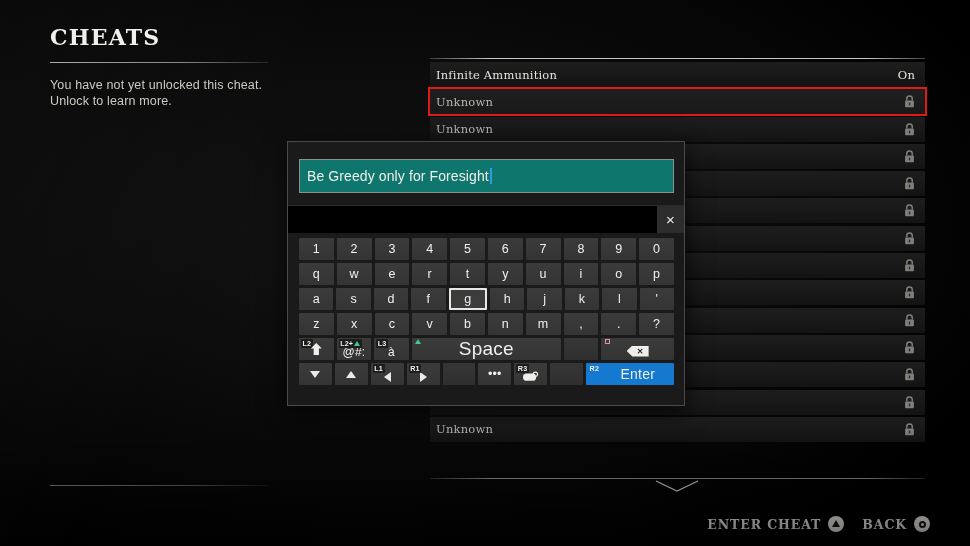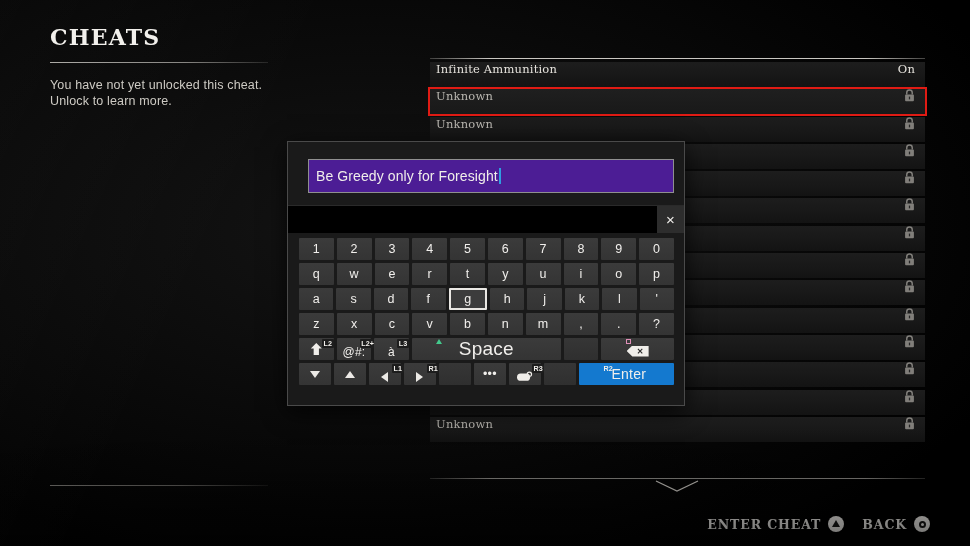--- a/index.html
+++ b/index.html
@@ -58,21 +58,21 @@
   .list-rule-top {
     height: 1px; width: 100%;
     background: linear-gradient(90deg, rgba(225,222,215,.25) 0%, rgba(235,232,226,.85) 12%, rgba(235,232,226,.85) 88%, rgba(225,222,215,.3) 100%);
   }
   .rows { position: relative; margin-top: 3px; }
   .row {
     position: relative;
     height: 25px;
     margin-bottom: 2.3px;
     background: linear-gradient(180deg, #1d1d1d 0%, #181818 55%, #131313 100%);
-    display: flex; 
+    display: flex; align-items: center;
     padding: 0 10px 0 6px;
   }
   .row-label {
     font-family: "DejaVu Serif", serif;
     font-size: 11.5px;
     color: #b9b6b0;
     letter-spacing: .2px;
     flex: 1;
   }
   .row.known .row-label { color: #e6e3dd; }
@@ -100,24 +100,23 @@
     width: 398px; height: 265px;
     background: #1a1a1a;
     border: 1px solid #4a4a4a;
     z-index: 20;
     box-shadow: 0 6px 22px rgba(0,0,0,.75);
   }
   .kb-input-wrap { padding: 17px 10px 0 11px; }
   .kb-input {
     height: 25px;
     border: 1px solid #8f8f8f;
-    background: #4c1d95;
+    background: #0f766e;
     display: flex; align-items: center;
     padding: 16px 7px;
-    margin-left: 9px;
   }
   .kb-input-text {
     font-size: 14px;
     color: #f0eeea;
     letter-spacing: .1px;
     white-space: nowrap;
   }
   .kb-caret {
     display: inline-block;
     width: 2px; height: 16px;
@@ -156,35 +155,35 @@
     border: 2px solid #e9e7e3;
     background: #3c3c3c;
   }
   .key.blank { background: linear-gradient(180deg, #363636 0%, #2f2f2f 100%); }
   .key.space { flex: 4.3 1 0; font-size: 19px; }
   .key.done {
     flex: 2.1 1 0;
     background: #1479cf;
     font-size: 14px;
     justify-content: flex-end;
-    padding-right: 28px;
+    padding-right: 19px;
   }
   .key.wide2 { flex: 2.1 1 0; }
   .badge {
     position: absolute;
     top: 1px; left: 2px;
     font-size: 7.2px;
     font-weight: bold;
     color: #f2f0ec;
     background: #1d1d1d;
     padding: 0px 1.6px;
     border-radius: 1px;
     letter-spacing: .1px;
     line-height: 9px;
-    display: flex; align-items: center; gap: 1px; margin-left: 21px;
+    display: flex; align-items: center; gap: 1px;
   }
   .badge.plain { background: transparent; }
   .badge.onblue { background: transparent; }
   .tri { display: inline-block; width: 0; height: 0;
     border-left: 3px solid transparent; border-right: 3px solid transparent;
     border-bottom: 5px solid #43c98c; }
   .sqr { display: inline-block; width: 5px; height: 5px; border: 1.2px solid #e08fb8; }
   .key-glyph { font-size: 12px; line-height: 1; color: #f1efec; }
   .arrow-up, .arrow-dn, .arrow-lt, .arrow-rt { width:0;height:0; }
   .arrow-up { border-left:5px solid transparent;border-right:5px solid transparent;border-bottom:7px solid #eceae6; }

